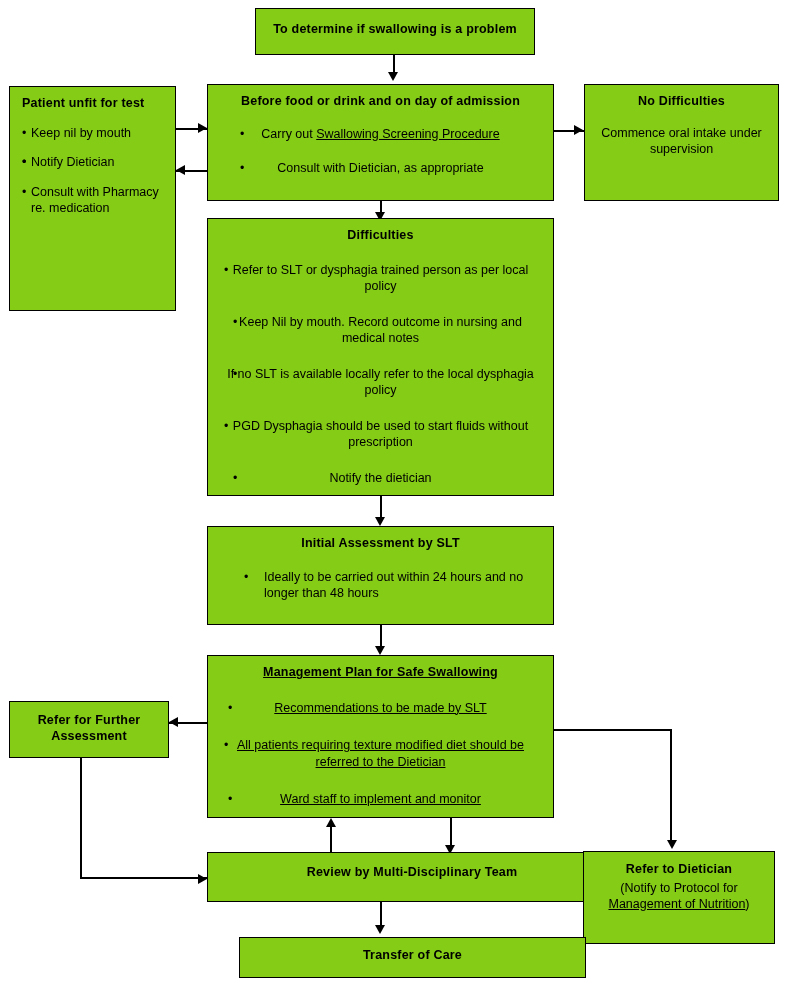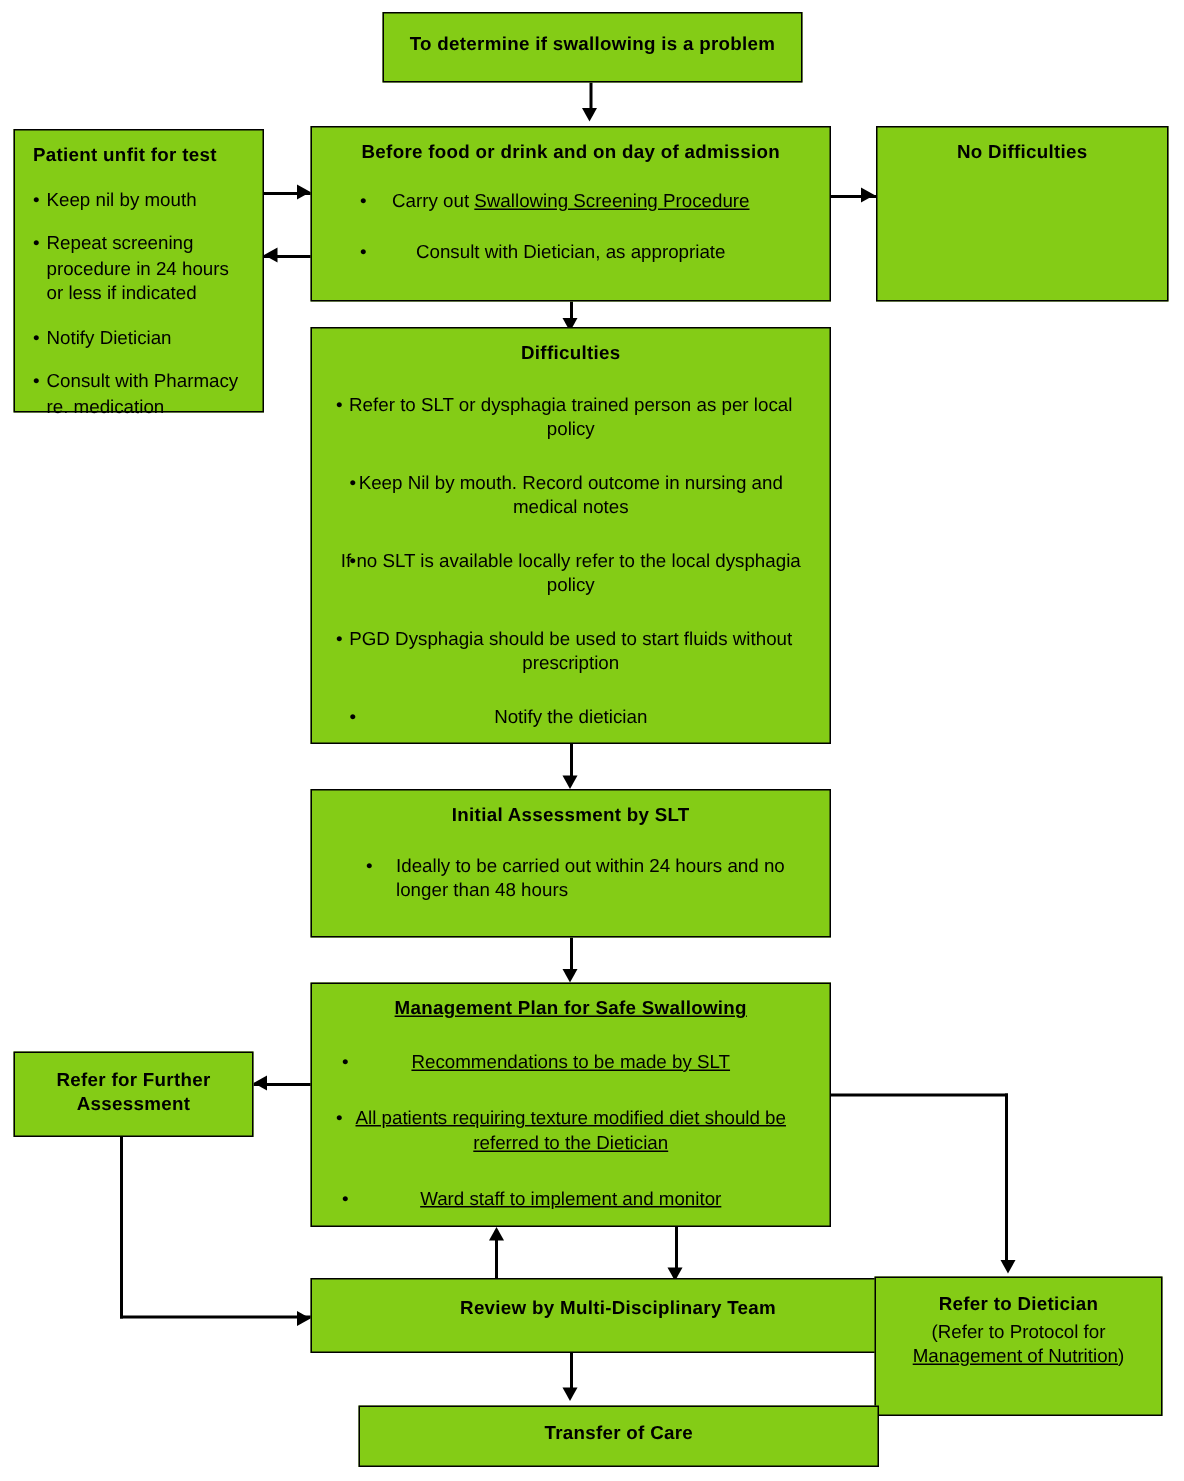--- a/index.html
+++ b/index.html
@@ -137,30 +137,29 @@
   <div class="ln h" style="left:555px; top:877.4px; width:28px;"></div>
   <div class="arw left" style="left:553px; top:873.5px;"></div>
 
   <div class="ln v" style="left:380px; top:902px; height:28px;"></div>
   <div class="arw down" style="left:375.3px; top:925px;"></div>
 
   <div class="box" style="left:255px; top:8px; width:280px; height:47px; padding-top:13px;">
     <div class="title">To determine if swallowing is a problem</div>
   </div>
 
-  <div class="box" style="left:9px; top:86px; width:167px; height:189px; padding:9px 12px 0 12px; text-align:left;">
+  <div class="box" style="left:9px; top:86px; width:167px; height:225px; padding:9px 12px 0 12px; text-align:left;">
     <div class="title" style="text-align:left; margin-bottom:13px;">Patient unfit for test</div>
     <ul class="bul" style="padding-left:9px;">
       <li style="text-align:left; margin-bottom:13px;">
         <span class="bdot" style="left:-9px;">•</span>
         <span>Keep nil by mouth</span>
       </li>
       <li style="text-align:left; margin-bottom:13px;">
         <span class="bdot" style="left:-9px;">•</span>
-        <span>Repeat  screening procedure in 24 hours or less if indicated</span>
       </li>
       <li style="text-align:left; margin-bottom:13px;">
         <span class="bdot" style="left:-9px;">•</span>
         <span>Notify Dietician</span>
       </li>
       <li style="text-align:left;">
         <span class="bdot" style="left:-9px;">•</span>
         <span>Consult with Pharmacy re. medication</span>
       </li>
     </ul>
@@ -175,20 +174,21 @@
       </li>
       <li>
         <span class="bdot" style="left:16px;">•</span>
         <span>Consult with Dietician, as appropriate</span>
       </li>
     </ul>
   </div>
 
   <div class="box" style="left:584px; top:84px; width:195px; height:117px; padding:9px 12px 0 12px;">
     <div class="title" style="margin-bottom:15px;">No Difficulties</div>
+    <div class="body">Commence oral intake under supervision</div>
   </div>
 
   <div class="box" style="left:207px; top:218px; width:347px; height:278px; padding:9px 12px 0 12px;">
     <div class="title" style="margin-bottom:18px;">Difficulties</div>
     <ul class="bul">
       <li style="margin-bottom:19px;">
         <span class="bdot" style="left:4px;">•</span>
         <span>Refer to SLT or dysphagia trained person as per local policy</span>
       </li>
       <li style="margin-bottom:19px;">
@@ -241,21 +241,21 @@
   <div class="box" style="left:9px; top:701px; width:160px; height:57px; padding-top:11px;">
     <div class="title">Refer for Further Assessment</div>
   </div>
 
   <div class="box" style="left:207px; top:852px; width:410px; height:50px; padding-top:12px;">
     <div class="title">Review by Multi-Disciplinary Team</div>
   </div>
 
   <div class="box" style="left:583px; top:851px; width:192px; height:93px; padding:10px 8px 0 8px;">
     <div class="title">Refer to Dietician</div>
-    <div class="body" style="margin-top:2px;">(Refer to Protocol for</div>
+    <div class="body" style="margin-top:2px;">(Notify to Protocol for</div>
     <div class="body"><span class="u">Management  of Nutrition</span><span>)</span></div>
   </div>
 
   <div class="box" style="left:207px; top:937px; width:347px; height:41px; padding-top:10px;margin-left:32px;">
     <div class="title">Transfer of Care</div>
   </div>
 
 </div>
 
 </body></html>

